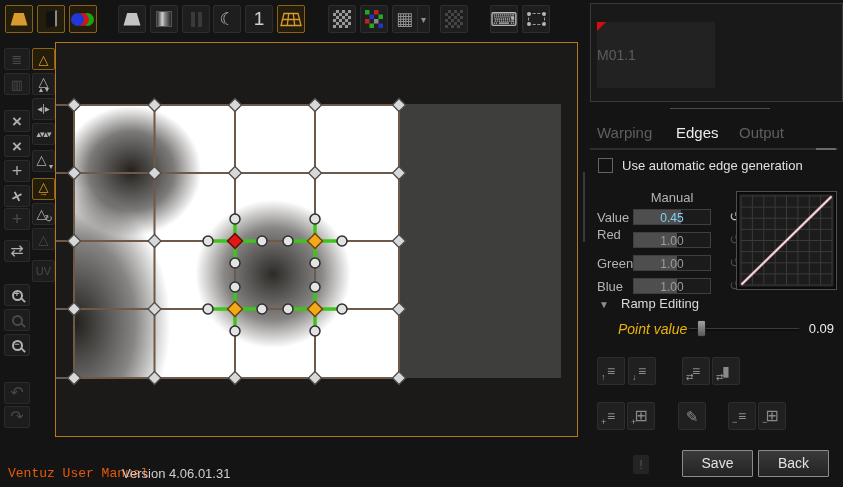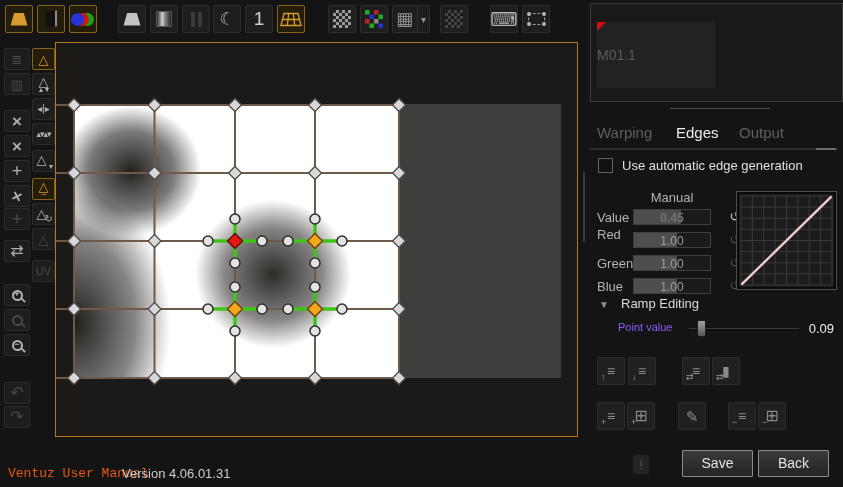--- a/index.html
+++ b/index.html
@@ -92,28 +92,28 @@
   .tab-underline i { position:absolute; right:2px; top:0; width:20px; height:2px; background:#6a6a6a; }
 
   .checkbox { left:598px; top:158px; width:15px; height:15px; background:#121212; border:1px solid #636363; }
   .chk-label { left:622px; top:158px; font-size:13px; color:#e0e0e0; }
 
   .g-title { left:633px; top:190px; width:78px; text-align:center; font-size:13px; color:#b4b4b4; }
   .g-label { position:absolute; left:597px; font-size:13px; color:#b4b4b4; }
   .g-field { position:absolute; left:633px; width:78px; height:16px; background:#1b1b1b; border:1px solid #3f3f3f; }
   .g-field .fill { position:absolute; left:0; top:0; bottom:0; background:#4e4e4e; }
   .g-field .val { position:absolute; width:100%; text-align:center; top:1px; font-size:12px; color:#9c9c9c; }
-  .g-field .val.bright { color:#737373;font-weight:bold; }
+  .g-field .val.bright { color:#7dd3fc; }
   .g-reset { position:absolute; left:727px; width:16px; height:16px; font-size:13px; line-height:15px; text-align:center; color:#4a4a4a; }
   .g-reset.on { color:#c4c4c4; }
   .curve-box { left:736px; top:191px; width:101px; height:99px; background:#1c1c1c; border:1px solid #4e4e4e; box-shadow:inset 0 0 0 2px #0a0a0a; }
 
   .ramp-tri { left:599px; top:299px; font-size:10px; color:#8f8f8f; }
   .ramp-label { left:621px; top:296px; font-size:13px; color:#dadada; }
-  .pv-label { left:618px; top:321px; font-size:11px; color:#8b5cf6; }
+  .pv-label { left:618px; top:321px; font-size:14px; color:#eab308;font-style:italic; }
   .slider-track { left:688px; top:328px; width:112px; height:3px; background:#0d0d0d; border-top:1px solid #3a3a3a; border-radius:2px; }
   .slider-thumb { left:697px; top:320px; width:9px; height:17px; border-radius:2px;
     background:linear-gradient(#a2a2a2,#565656); border:1px solid #1c1c1c; }
   .pv-value { left:800px; top:321px; width:34px; text-align:right; font-size:13px; color:#ececec; }
 
   .ebtn {
     position:absolute; width:28px; height:28px; background:#202020; border:1px solid #2d2d2d; border-radius:2px;
     display:flex; align-items:center; justify-content:center; color:#8a8a8a;
   }
   .ebtn .main { font-size:14px; line-height:1; }

